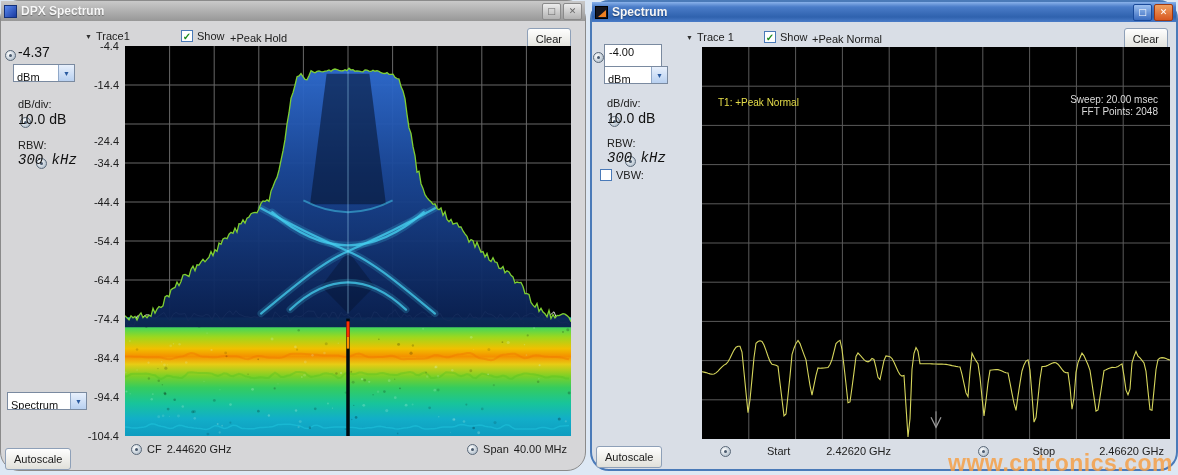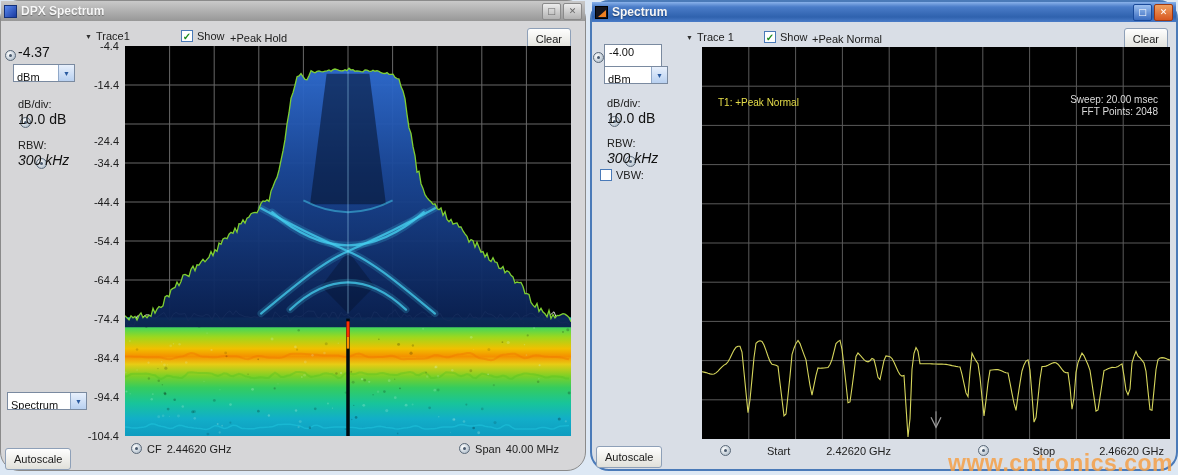--- a/index.html
+++ b/index.html
@@ -18,37 +18,37 @@
   .ti-spec::after{content:"";position:absolute;left:2px;top:3px;width:0;height:0;border-left:8px solid transparent;border-bottom:7px solid #f08020;}
   .winbtns{display:flex;gap:2px;flex:0 0 auto;}
   .winbtn{width:17px;height:15px;display:flex;align-items:center;justify-content:center;font-size:9px;line-height:1;border-radius:2px;font-family:"DejaVu Sans",sans-serif;}
   .wb-gray{background:linear-gradient(#ececec,#b2b2b2);border:1px solid #8a8a8a;color:#6a6a6a;}
   .wb-restore-blue{background:linear-gradient(#9cc0f0,#3a6cc0);border:1px solid #1a4a9a;color:#fff;}
   .wb-close{background:linear-gradient(#f0a060,#d85820);border:1px solid #a03810;color:#fff;}
   .content{position:absolute;left:0;right:0;top:20px;bottom:0;}
   .abs{position:absolute;}
   .lbl{font-size:11px;color:#202020;white-space:nowrap;}
   .val{font-size:14px;color:#101010;white-space:nowrap;}
-  .italic{font-style:italic;}
+  .italic{font-style:italic;font-family:Liberation Mono, monospace;}
   .knob{width:9px;height:9px;border-radius:50%;border:1px solid #5a6878;background:radial-gradient(circle at 35% 35%,#ffffff,#9fb0c0);display:inline-block;position:relative;box-sizing:content-box;}
   .knob::after{content:"";position:absolute;left:3px;top:3px;width:3px;height:3px;border-radius:50%;background:#4a5a6e;}
   .chkgrp{display:inline-flex;align-items:center;gap:4px;font-size:11px;color:#202020;}
   .chkbox{width:12px;height:12px;background:#fff;border:1px solid #4a7ab8;display:inline-flex;align-items:center;justify-content:center;font-size:10px;color:#1a8a1a;font-weight:bold;box-sizing:border-box;}
   .combo{display:inline-flex;height:18px;border:1px solid #7a8aa0;background:#fff;align-items:stretch;box-sizing:border-box;}
   .combo .cfield{padding:6px 3px 0;font-size:11px;flex:1;color:#101010;white-space:nowrap;overflow:hidden;}
   .combo .cbtn{width:15px;background:linear-gradient(#e8f0fc,#b8d0f0);border-left:1px solid #90a8c8;display:flex;align-items:center;justify-content:center;font-size:7px;color:#2a5aa0;flex:0 0 auto;}
   .btn{font-size:11px;height:18px;padding:10px 8px;background:linear-gradient(#fefefe,#e0e0da);border:1px solid #8ea0b8;border-radius:3px;color:#202020;display:inline-flex;align-items:center;justify-content:center;white-space:nowrap;box-sizing:border-box;}
   .refbox{background:#fff;border:1px solid #7a8aa0;font-size:11px;color:#101010;padding:1px 0 0 4px;box-sizing:border-box;}
   .trace{display:inline-flex;gap:4px;align-items:center;font-size:11px;color:#202020;}
   .trace .chev{font-size:7px;color:#303030;}
   .plotwrap{position:absolute;background:#b91c1c;}
   .plotwrap svg{display:block;}
   .yaxis{position:absolute;}
   .ytick{position:absolute;right:2px;font-size:11px;color:#202020;white-space:nowrap;}
-  .xgroup{display:inline-flex;align-items:flex-start;gap:5px;font-size:11px;color:#202020;white-space:nowrap;}
+  .xgroup{display:inline-flex;align-items:center;gap:5px;font-size:11px;color:#202020;white-space:nowrap;}
   .annot{position:absolute;font-size:10px;white-space:nowrap;}
   .an-yellow{color:#e6de4a;}
   .an-white{color:#dcdcdc;text-align:right;line-height:12px;}
   .watermark{position:absolute;right:5px;bottom:-2px;font-size:23px;font-weight:bold;color:rgba(245,160,70,.85);letter-spacing:.5px;}
 </style>
 </head>
 <body>
 
 <div class="stage">
 
@@ -324,21 +324,21 @@
             <line x1="223" y1="290.94" x2="223" y2="302.64" stroke="#ff9000" stroke-width="2.5"></line>
           </svg>
       </div>
 
       
       <span class="xgroup abs" style="left:130px;top:422px;">
         <span class="knob"></span>
         <span>CF</span>
         <span>2.44620 GHz</span>
       </span>
-      <span class="xgroup abs" style="right:26px;top:422px;">
+      <span class="xgroup abs" style="right:18px;top:422px;">
         <span class="knob"></span>
         <span>Span</span>
         <span>40.00 MHz</span>
       </span>
     </div>
   </div>
 
   <div class="window w-right">
     <div class="titlebar tb-blue">
       <span class="titleicon ti-spec"></span>

